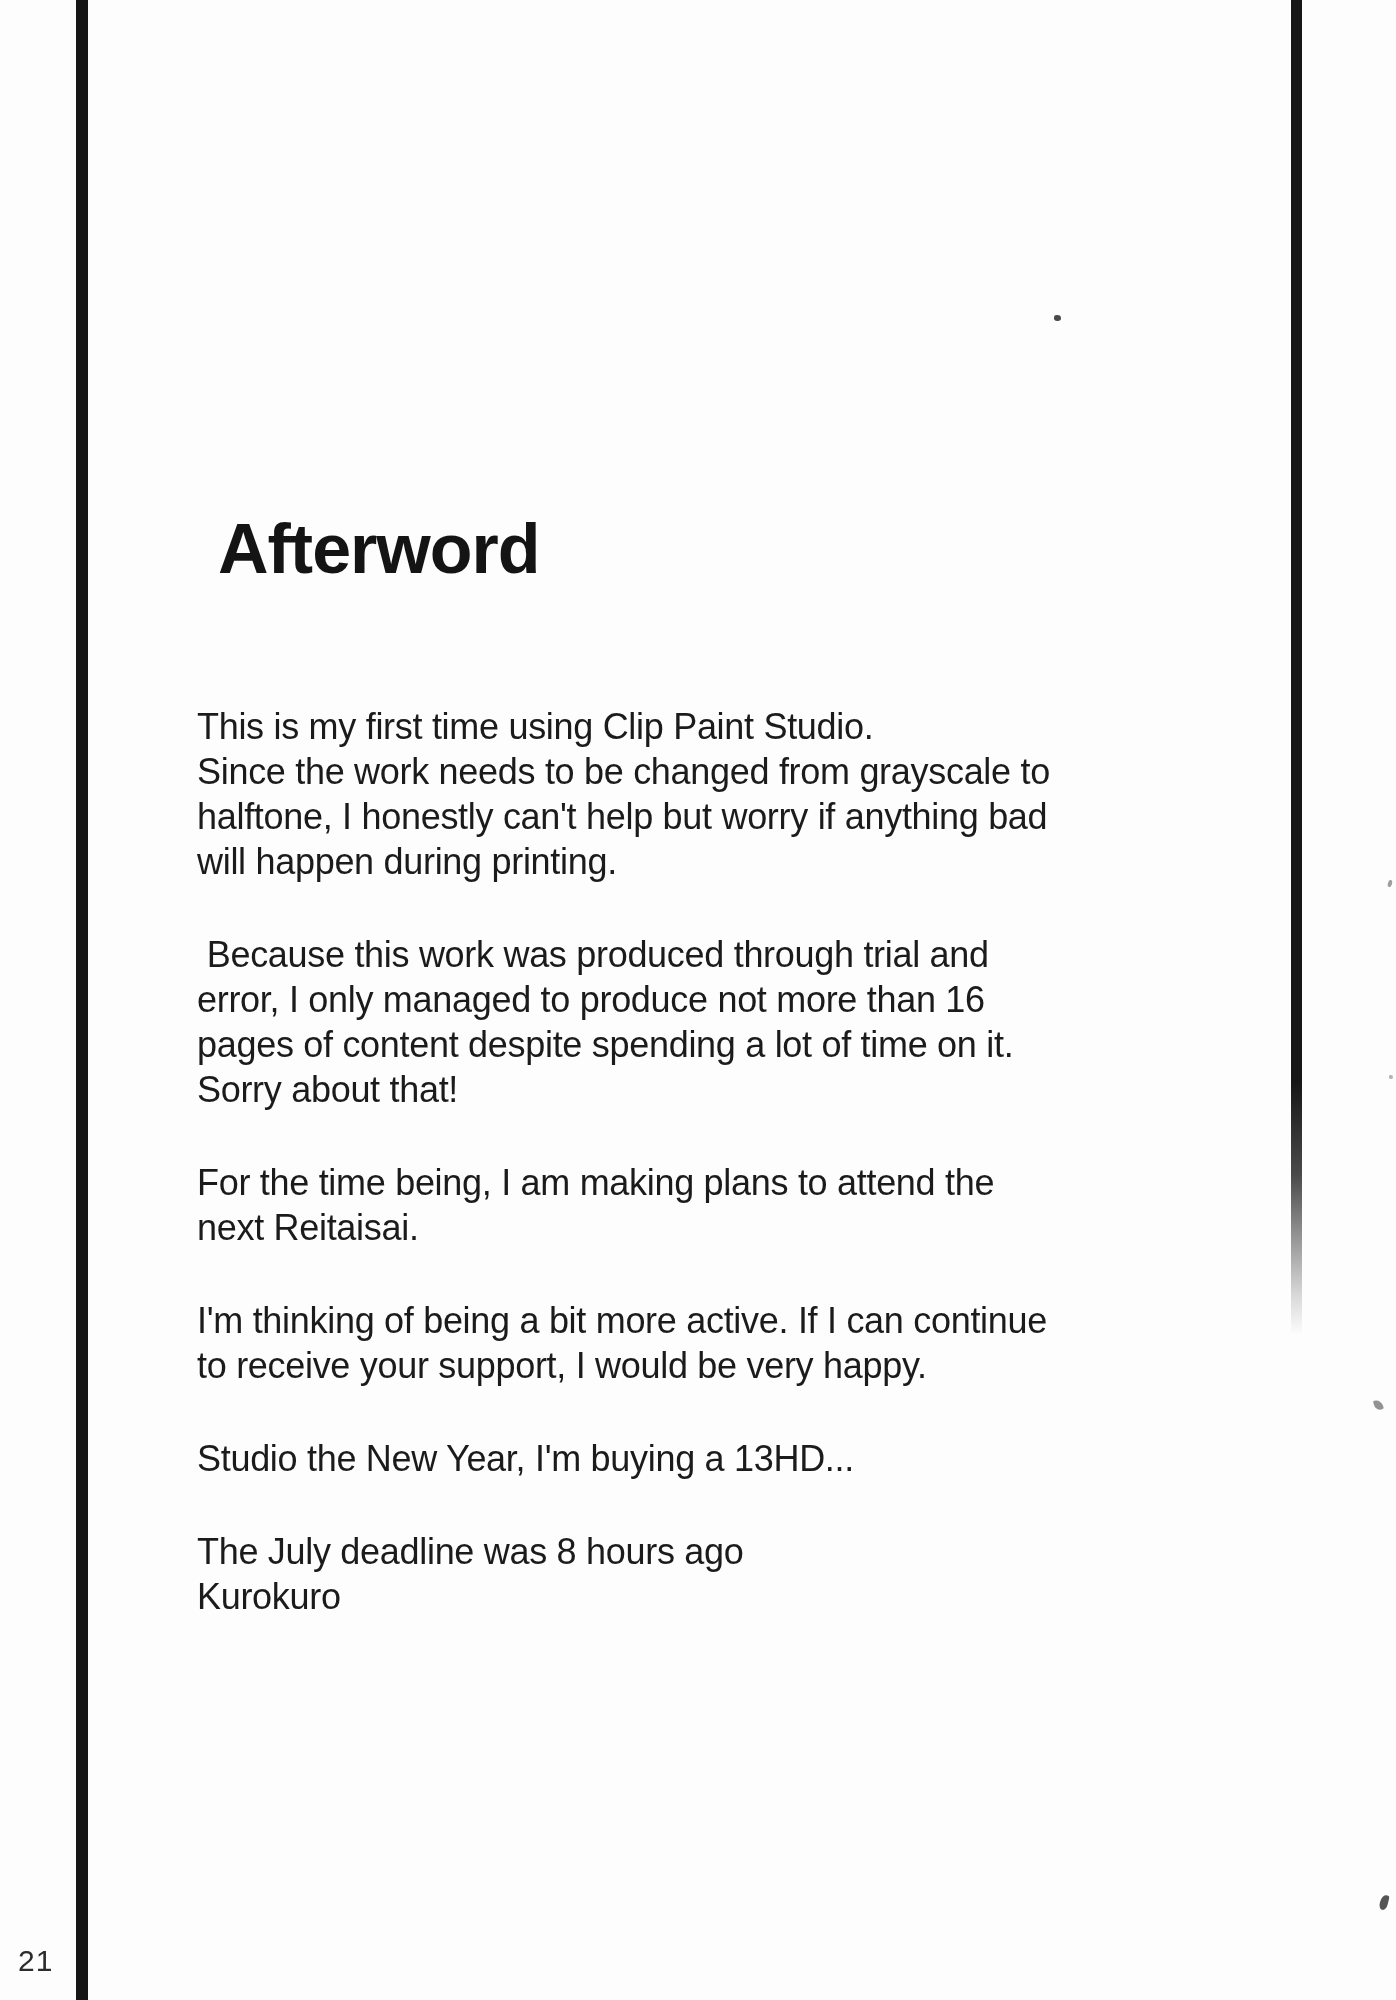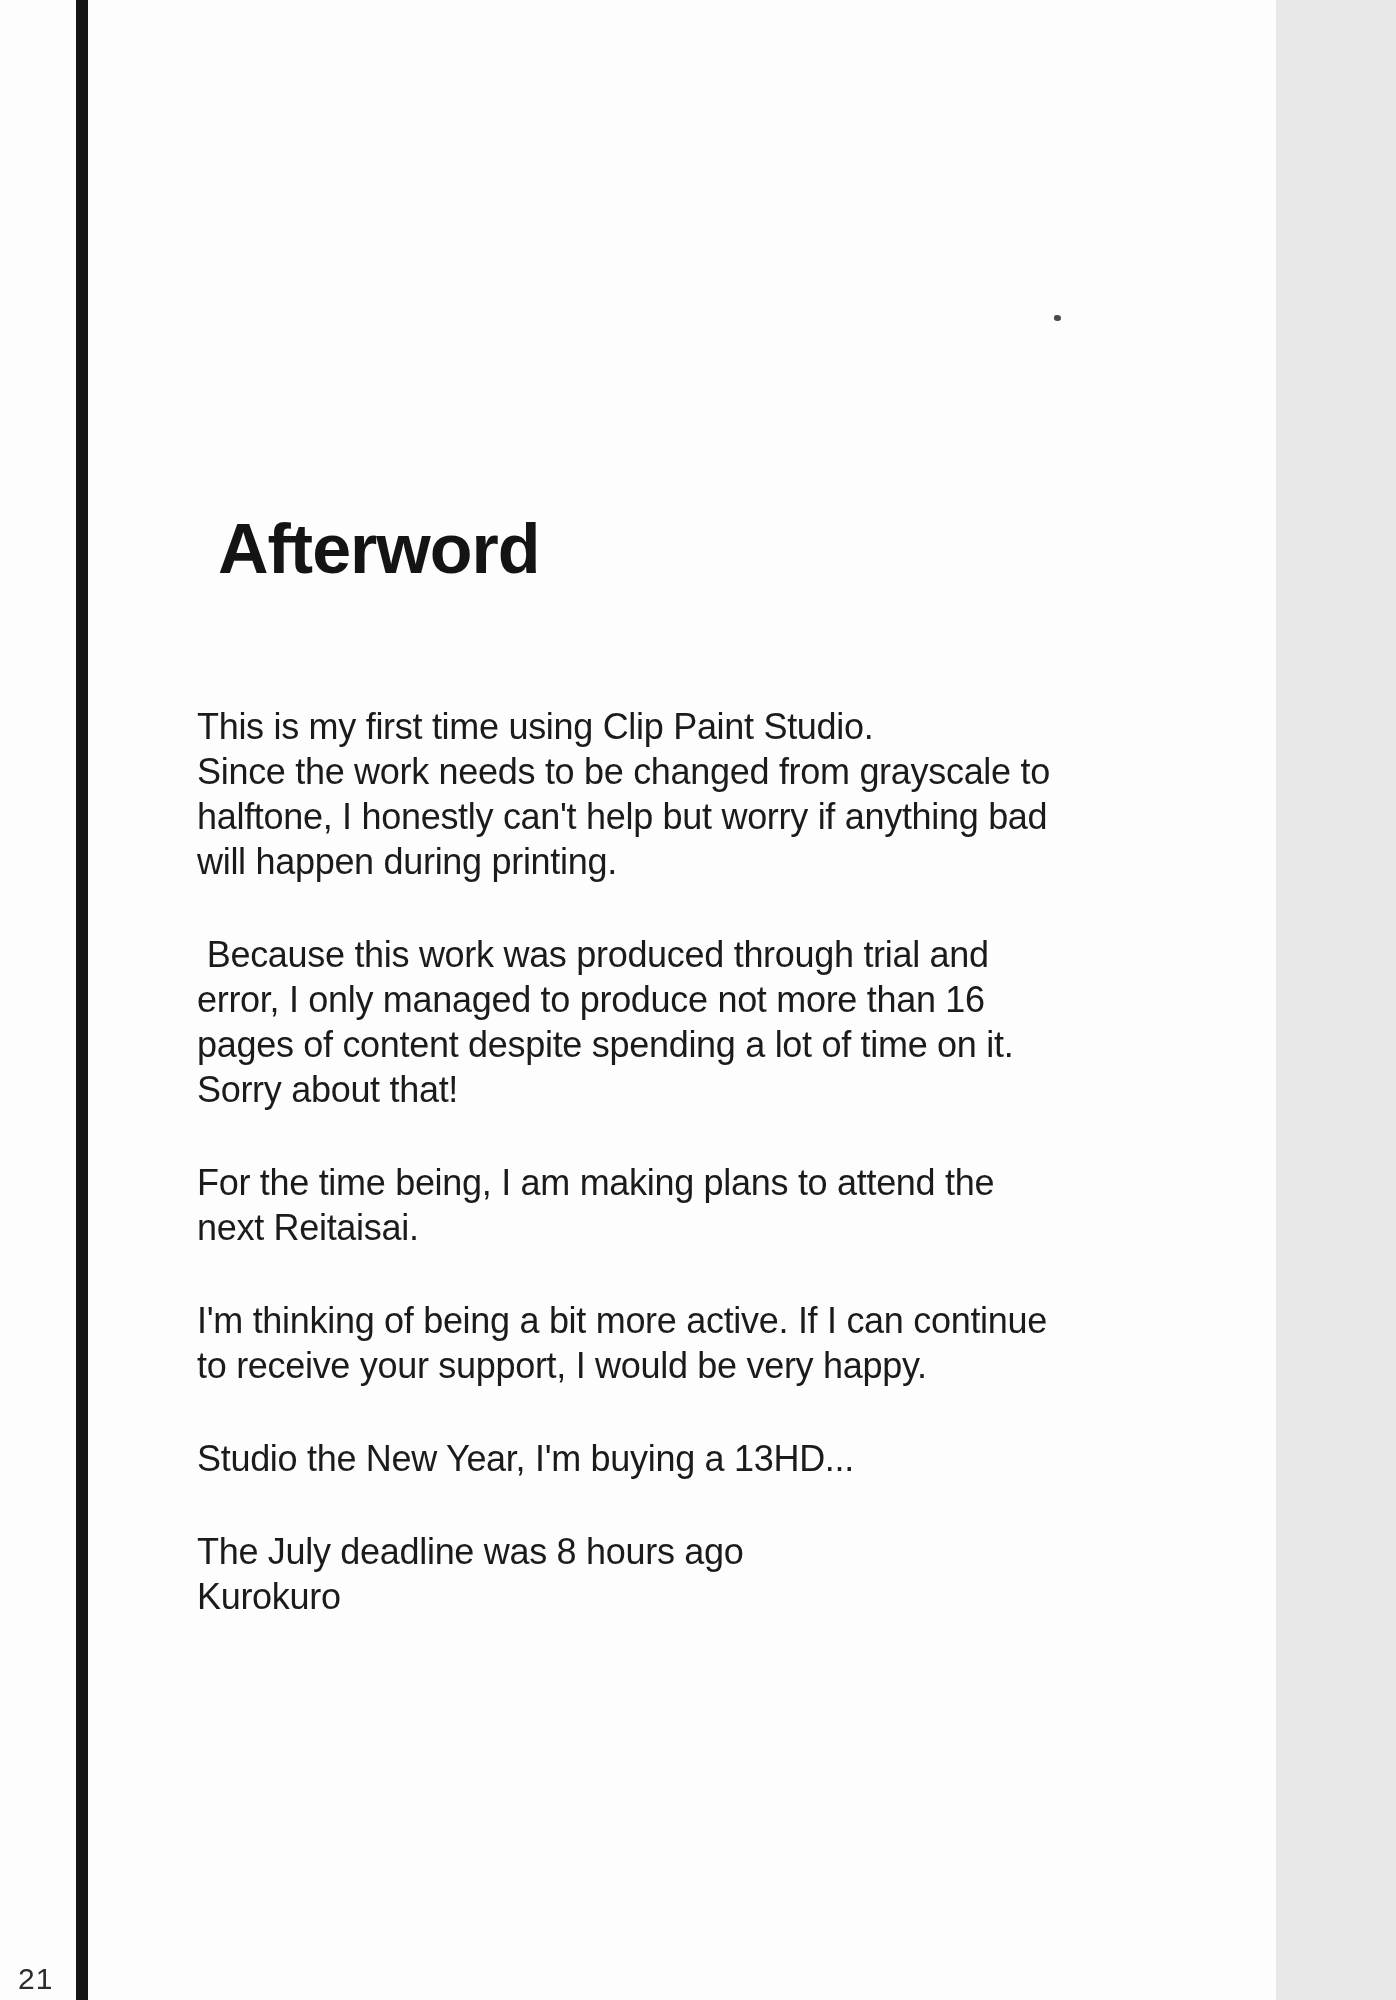--- a/index.html
+++ b/index.html
@@ -2,21 +2,21 @@
 <html><head>
 <meta charset="utf-8">
 <style>
   html, body {
     margin: 0;
     padding: 0;
     background: #e8e8e8;
   }
   .page {
     position: relative;
-    width: 1276px;
+    width: 1396px;
     height: 2000px;
     background: #fdfdfd;
     overflow: hidden;
     font-family: "Liberation Sans", sans-serif;
     color: #181818;
   }
   .border-left {
     position: absolute;
     left: 76px;
     top: 0;
@@ -60,21 +60,20 @@
     margin: 0 0 48px 0;
     white-space: pre-line;
   }
   .page-number {
     position: absolute;
     left: 18px;
     top: 1944px;
     font-size: 30px;
     color: #2c2c2c;
     letter-spacing: 1px;
-    margin-top: 18px;
   }
   .speck {
     position: absolute;
     background: #2a2a2a;
     border-radius: 40% 60% 50% 50%;
   }
   .speck-1 { left: 1054px; top: 315px; width: 7px; height: 6px; opacity: 0.85; }
   .speck-2 { left: 1388px; top: 880px;  width: 4px; height: 7px; opacity: 0.45; transform: rotate(18deg); }
   .speck-3 { left: 1389px; top: 1075px; width: 4px; height: 4px; opacity: 0.35; }
   .speck-4 { left: 1374px; top: 1400px; width: 9px; height: 10px; opacity: 0.5; border-radius: 10% 80% 20% 70%; transform: rotate(-12deg); }

